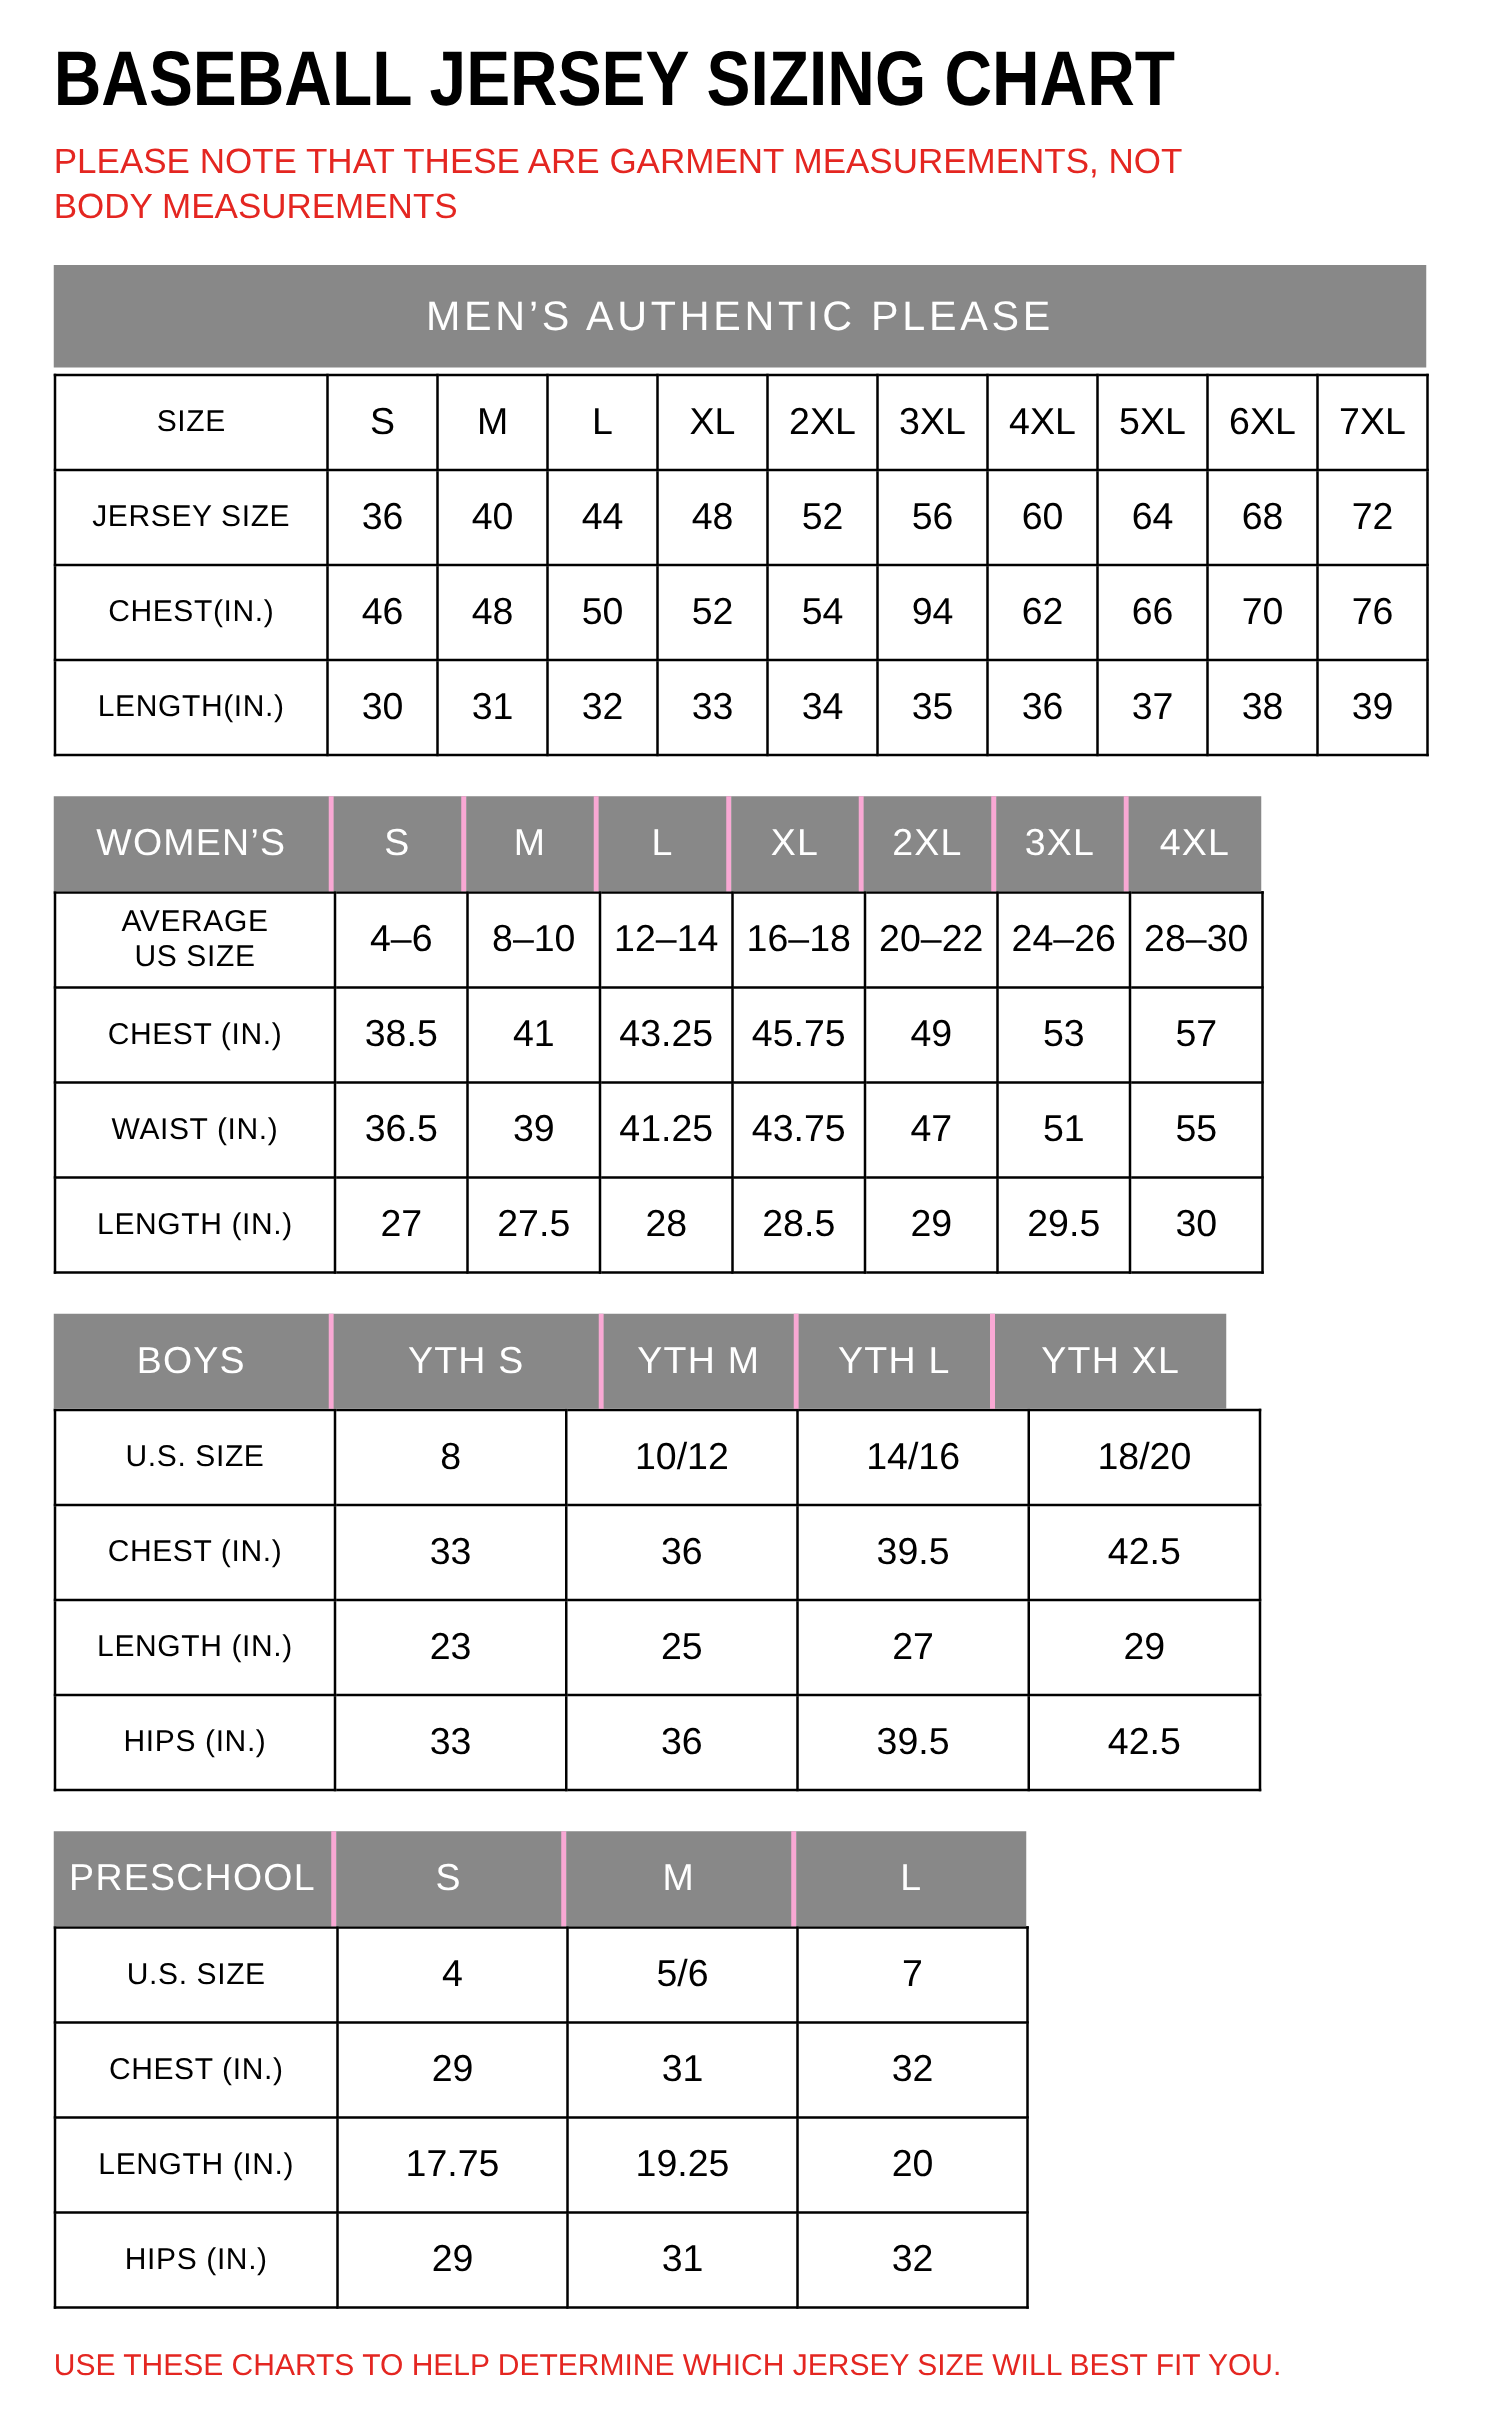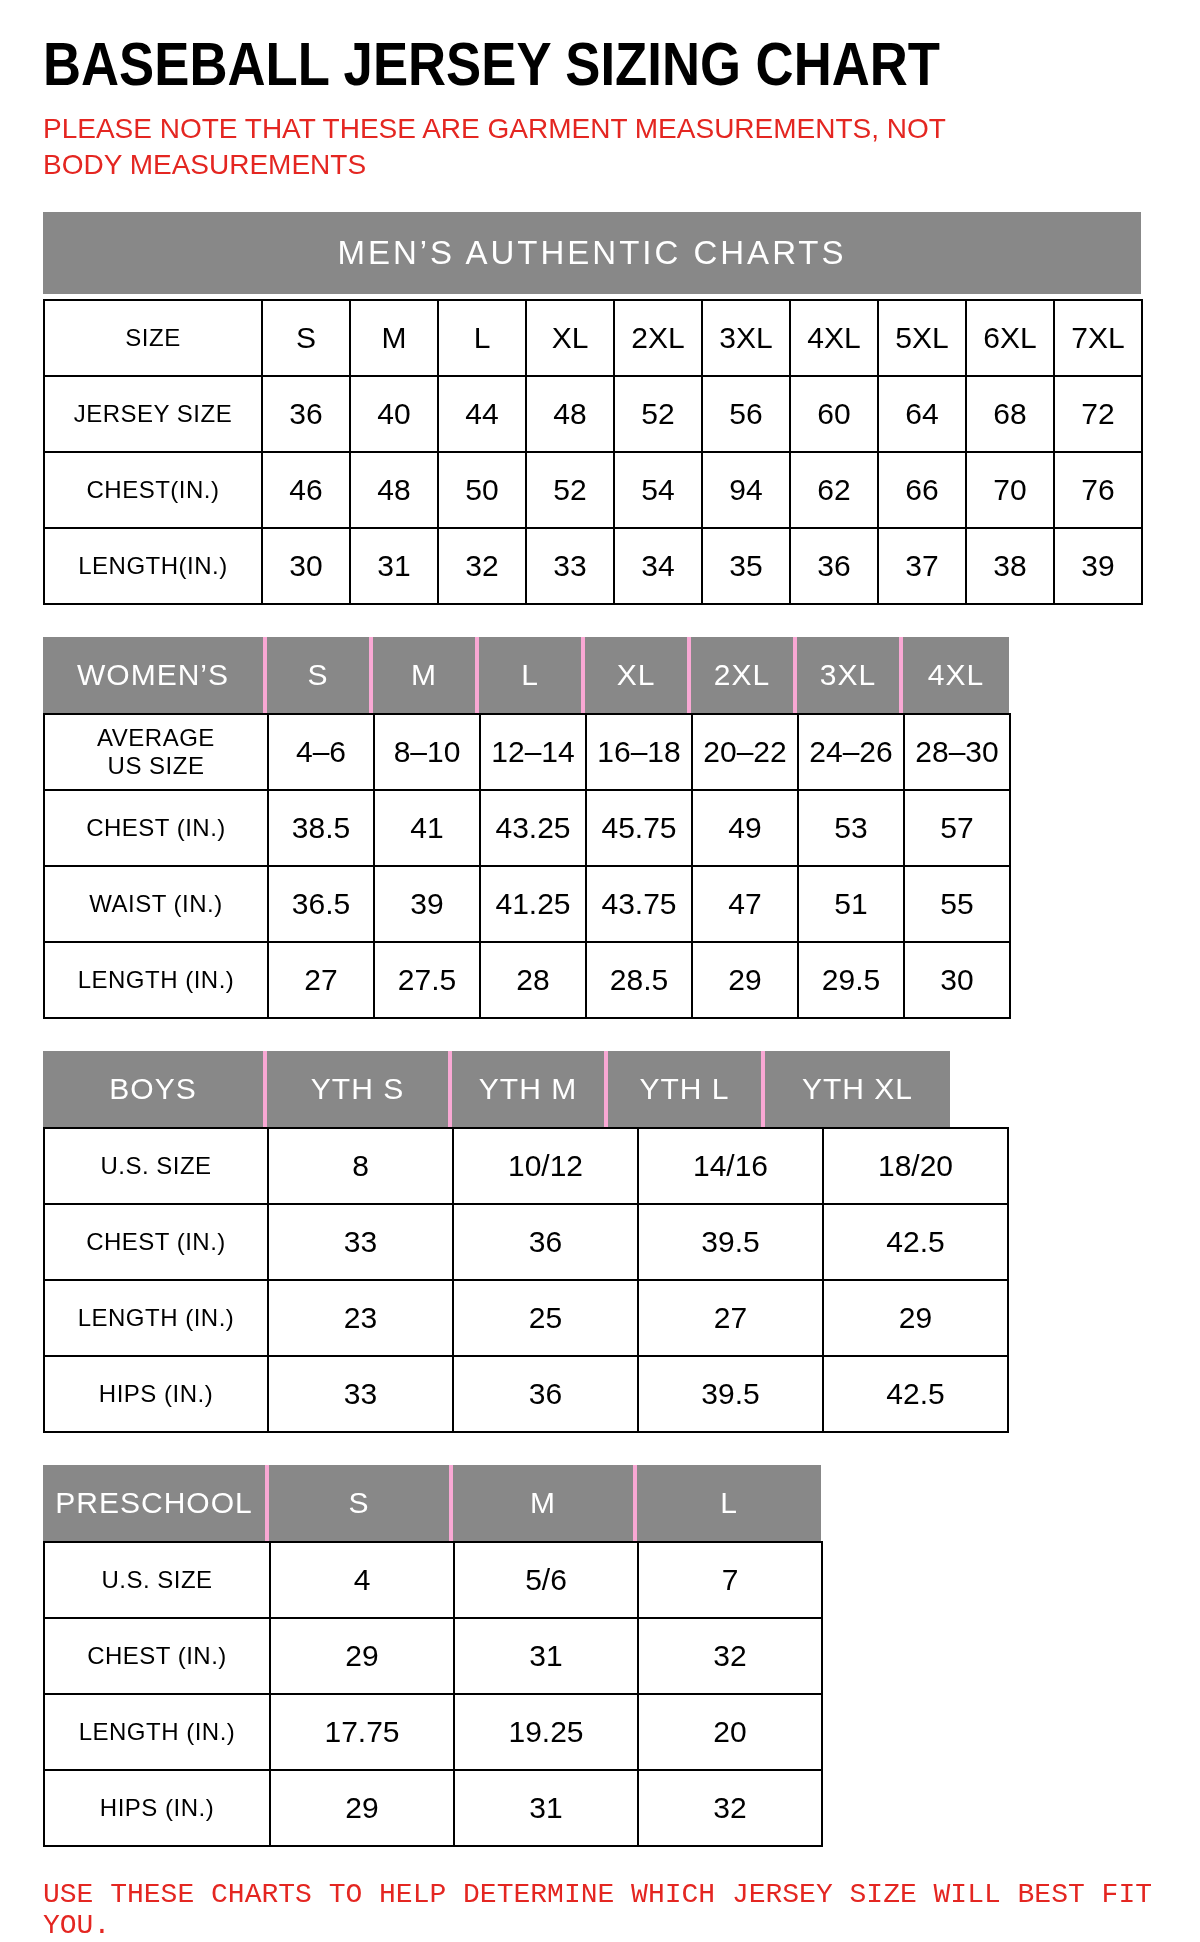--- a/index.html
+++ b/index.html
@@ -74,35 +74,34 @@
     white-space:pre-line;
     background:#ffffff;
   }
   td.label-cell{
     font-size:24px;
     letter-spacing:0.5px;
     line-height:1.15;
   }
   .footer{
     color:var(--red);
-    font-size:28px;
+    font-size:24px;
     margin:18px 0 4px 0;
     font-weight:400;
-    font-family:Liberation Mono, monospace;
   }
 </style>
 </head>
 <body>
 
 <div class="page">
   <h1 class="page-title">BASEBALL JERSEY SIZING CHART</h1>
   <p class="note">PLEASE NOTE THAT THESE ARE GARMENT MEASUREMENTS, NOT BODY MEASUREMENTS</p>
   <div id="tables">
       <div class="table-block" style="width: 1098px;">
-        <div class="banner">MEN’S AUTHENTIC CHARTS</div>
+        <div class="banner">MEN’S AUTHENTIC PLEASE</div>
         <table style="width: 1098px;">
           <colgroup>
             <col style="width: 218px;">
             <col style="width: 88px;">
             <col style="width: 88px;">
             <col style="width: 88px;">
             <col style="width: 88px;">
             <col style="width: 88px;">
             <col style="width: 88px;">
             <col style="width: 88px;">
@@ -229,21 +228,21 @@
               <td class="value-cell">29</td>
               <td class="value-cell">29.5</td>
               <td class="value-cell">30</td>
             </tr>
           </tbody>
         </table>
       </div>
       <div class="table-block" style="width: 964px;">
         <div class="gray-header-row">
           <div class="gray-cell" style="width: 224px;">BOYS</div>
-          <div class="gray-cell" style="width: 185px;">YTH S</div>
+          <div class="gray-cell" style="width: 216px;">YTH S</div>
           <div class="gray-cell" style="width: 156px;">YTH M</div>
           <div class="gray-cell" style="width: 157px;">YTH L</div>
           <div class="gray-cell" style="width: 185px;">YTH XL</div>
         </div>
         <table style="width: 964px;">
           <colgroup>
             <col style="width: 224px;">
             <col style="width: 185px;">
             <col style="width: 185px;">
             <col style="width: 185px;">

